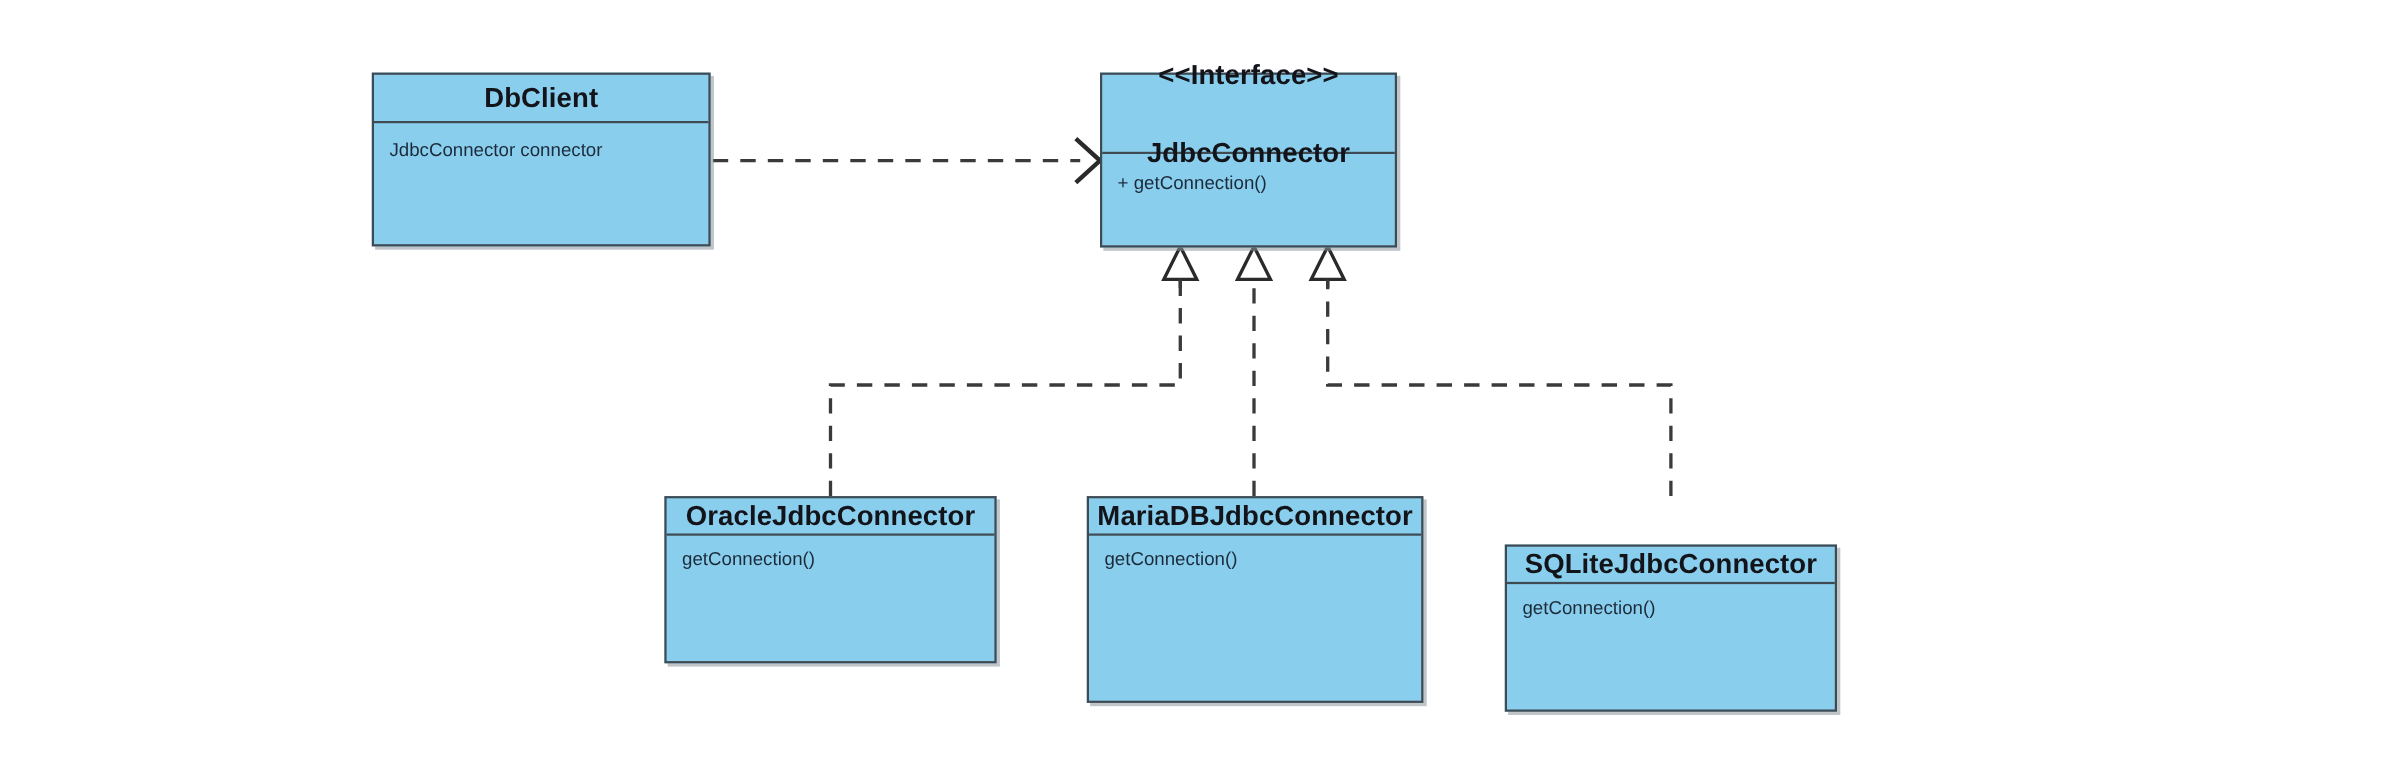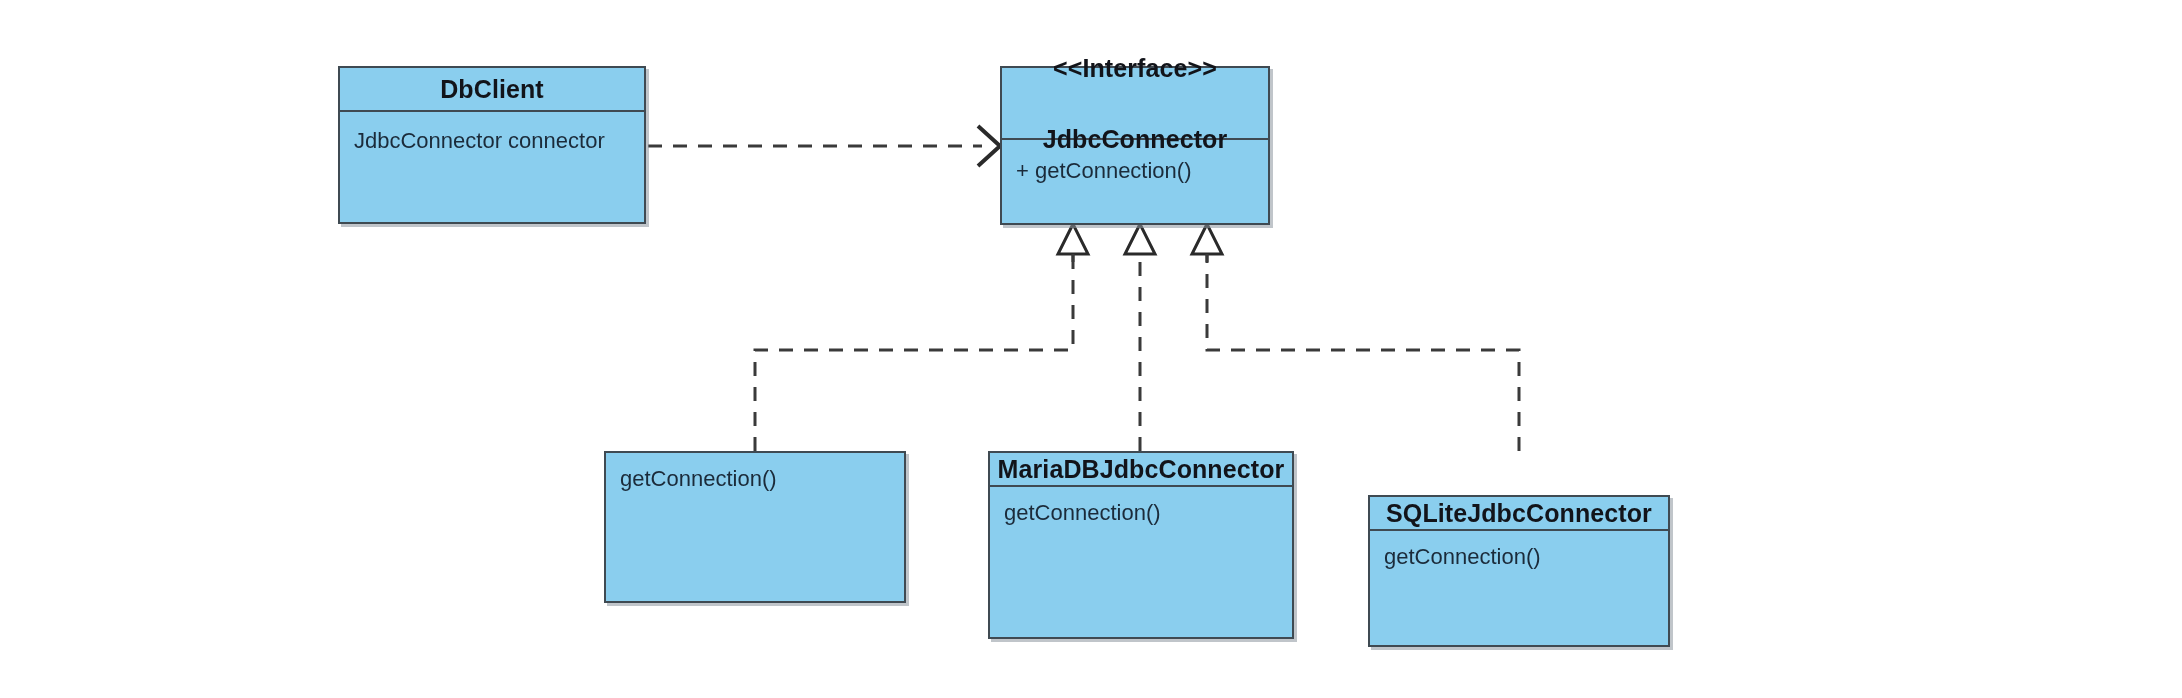--- a/index.html
+++ b/index.html
@@ -48,21 +48,21 @@
     font-size: 25px;
   }
   .uml-header .cname {
     font-weight: bold;
     font-size: 25px;
   }
   .uml-body {
     box-sizing: border-box;
     padding: 14px 14px 0 14px;
     color: #1b2b3a;
-    font-size: 22px;
+    font-size: 17px;
     line-height: 1.35;
   }
   .uml-body .member {
     white-space: nowrap;
   }
 
   
   #box-dbclient      { left: 338px;  top: 66px;  width: 308px;  height: 158px; }
   #box-dbclient .uml-header { height: 44px; }
   #box-dbclient .uml-body   { height: calc(100% - 44px); }
@@ -158,20 +158,23 @@
     <div class="uml-header">
       <span class="stereotype">&lt;&lt;Interface&gt;&gt;</span>
       <span class="cname">JdbcConnector</span>
     </div>
     <div class="uml-body">
       <div class="member">+ getConnection()</div>
     </div>
   </div>
 
   <div class="uml-box" id="box-oracle">
+    <div class="uml-header">
+      <span class="cname">OracleJdbcConnector</span>
+    </div>
     <div class="uml-body">
       <div class="member">getConnection()</div>
     </div>
   </div>
 
   <div class="uml-box" id="box-maria">
     <div class="uml-header">
       <span class="cname">MariaDBJdbcConnector</span>
     </div>
     <div class="uml-body">

